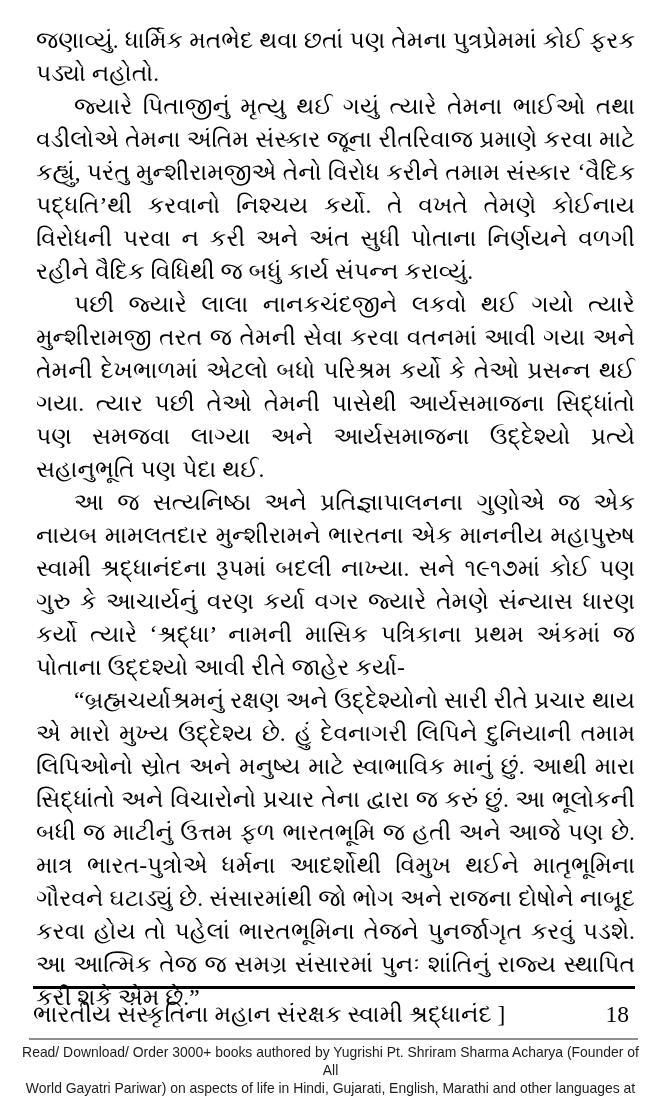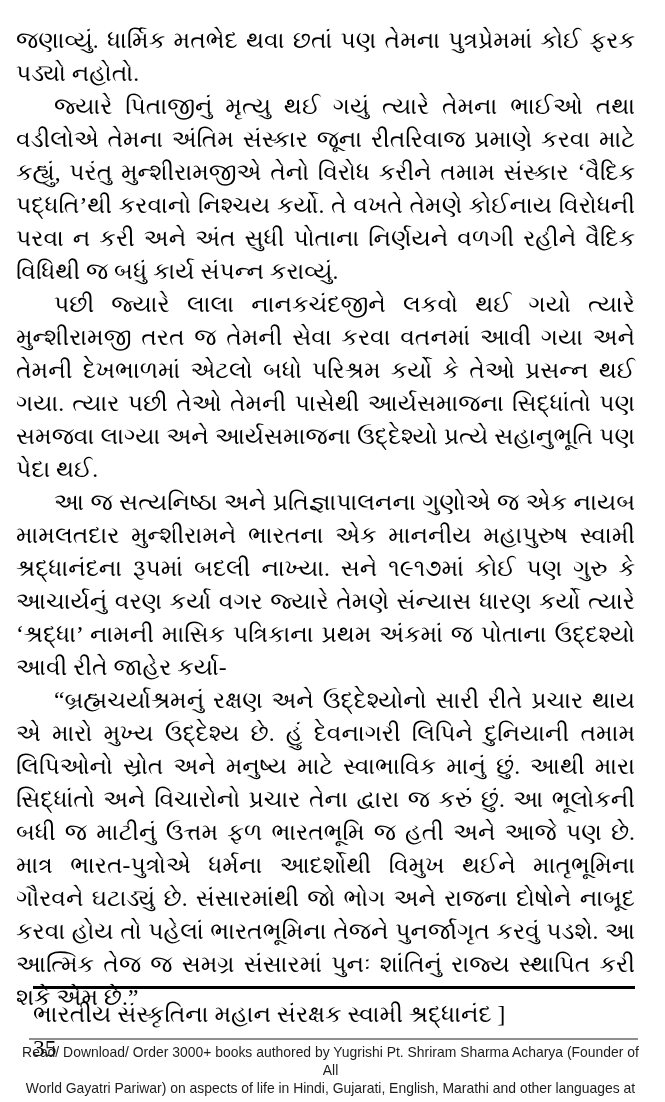--- a/index.html
+++ b/index.html
@@ -13,21 +13,21 @@
     height: 1102px;
     background: #ffffff;
     box-sizing: border-box;
     overflow: hidden;
     font-family: "Liberation Serif", "DejaVu Serif", serif;
     color: #000000;
   }
   .body-text {
     position: absolute;
     top: 24px;
-    left: 16px;
+    left: 36px;
     right: 30px;
     text-align: justify;
     font-size: 23.5px;
     line-height: 33px;
     letter-spacing: 0px;
   }
   .para {
     margin: 0;
     text-indent: 38px;
   }
@@ -53,21 +53,20 @@
   .running-line {
     position: absolute;
     left: 33px;
     right: 30px;
     top: 997px;
     display: flex;
     justify-content: space-between;
     align-items: baseline;
     font-size: 23.5px;
     line-height: 34px;
-    flex-direction: column;
   }
   .running-title {
     white-space: nowrap;
   }
   .page-number {
     white-space: nowrap;
     padding-right: 6px;
   }
   .rule-thin {
     position: absolute;
@@ -114,21 +113,21 @@
     <p class="para">જ્યારે પિતાજીનું મૃત્યુ થઈ ગયું ત્યારે તેમના ભાઈઓ તથા વડીલોએ તેમના અંતિમ સંસ્કાર જૂના રીતરિવાજ પ્રમાણે કરવા માટે કહ્યું, પરંતુ મુન્શીરામજીએ તેનો વિરોધ કરીને તમામ સંસ્કાર ‘વૈદિક પદ્ધતિ’થી કરવાનો નિશ્ચય કર્યો. તે વખતે તેમણે કોઈનાય વિરોધની પરવા ન કરી અને અંત સુધી પોતાના નિર્ણયને વળગી રહીને વૈદિક વિધિથી જ બધું કાર્ય સંપન્ન કરાવ્યું.</p>
     <p class="para">પછી જ્યારે લાલા નાનકચંદજીને લકવો થઈ ગયો ત્યારે મુન્શીરામજી તરત જ તેમની સેવા કરવા વતનમાં આવી ગયા અને તેમની દેખભાળમાં એટલો બધો પરિશ્રમ કર્યો કે તેઓ પ્રસન્ન થઈ ગયા. ત્યાર પછી તેઓ તેમની પાસેથી આર્યસમાજના સિદ્ધાંતો પણ સમજવા લાગ્યા અને આર્યસમાજના ઉદ્દેશ્યો પ્રત્યે સહાનુભૂતિ પણ પેદા થઈ.</p>
     <p class="para">આ જ સત્યનિષ્ઠા અને પ્રતિજ્ઞાપાલનના ગુણોએ જ એક નાયબ મામલતદાર મુન્શીરામને ભારતના એક માનનીય મહાપુરુષ સ્વામી શ્રદ્ધાનંદના રૂપમાં બદલી નાખ્યા. સને ૧૯૧૭માં કોઈ પણ ગુરુ કે આચાર્યનું વરણ કર્યા વગર જ્યારે તેમણે સંન્યાસ ધારણ કર્યો ત્યારે ‘શ્રદ્ધા’ નામની માસિક પત્રિકાના પ્રથમ અંકમાં જ પોતાના ઉદ્દશ્યો આવી રીતે જાહેર કર્યા-</p>
     <p class="para">“બ્રહ્મચર્યાશ્રમનું રક્ષણ અને ઉદ્દેશ્યોનો સારી રીતે પ્રચાર થાય એ મારો મુખ્ય ઉદ્દેશ્ય છે. હું દેવનાગરી લિપિને દુનિયાની તમામ લિપિઓનો સ્રોત અને મનુષ્ય માટે સ્વાભાવિક માનું છું. આથી મારા સિદ્ધાંતો અને વિચારોનો પ્રચાર તેના દ્વારા જ કરું છું. આ ભૂલોકની બધી જ માટીનું ઉત્તમ ફળ ભારતભૂમિ જ હતી અને આજે પણ છે. માત્ર ભારત-પુત્રોએ ધર્મના આદર્શોથી વિમુખ થઈને માતૃભૂમિના ગૌરવને ઘટાડ્યું છે. સંસારમાંથી જો ભોગ અને રાજના દોષોને નાબૂદ કરવા હોય તો પહેલાં ભારતભૂમિના તેજને પુનર્જાગૃત કરવું પડશે. આ આત્મિક તેજ જ સમગ્ર સંસારમાં પુનઃ શાંતિનું રાજ્ય સ્થાપિત કરી શકે એમ છે.”</p>
   </div>
 
   <div class="rule-thick"></div>
 
   <div class="running-line">
     <span class="running-title">ભારતીય સંસ્કૃતિના મહાન સંરક્ષક સ્વામી શ્રદ્ધાનંદ ]</span>
-    <span class="page-number">35</span>
+    <span class="page-number">18</span>
   </div>
 
   <div class="rule-thin"></div>
 
   <div class="credits">
     <p class="credit-line">Read/ Download/ Order 3000+ books authored by Yugrishi Pt. Shriram Sharma Acharya (Founder of All</p>
     <p class="credit-line">World Gayatri Pariwar) on aspects of life in Hindi, Gujarati, English, Marathi and other languages at</p>
     <p class="url-line">
       <span>www.vicharkrantibooks.org</span><span class="url-gap"></span><span>http://literature.awgp.org</span>
     </p>

